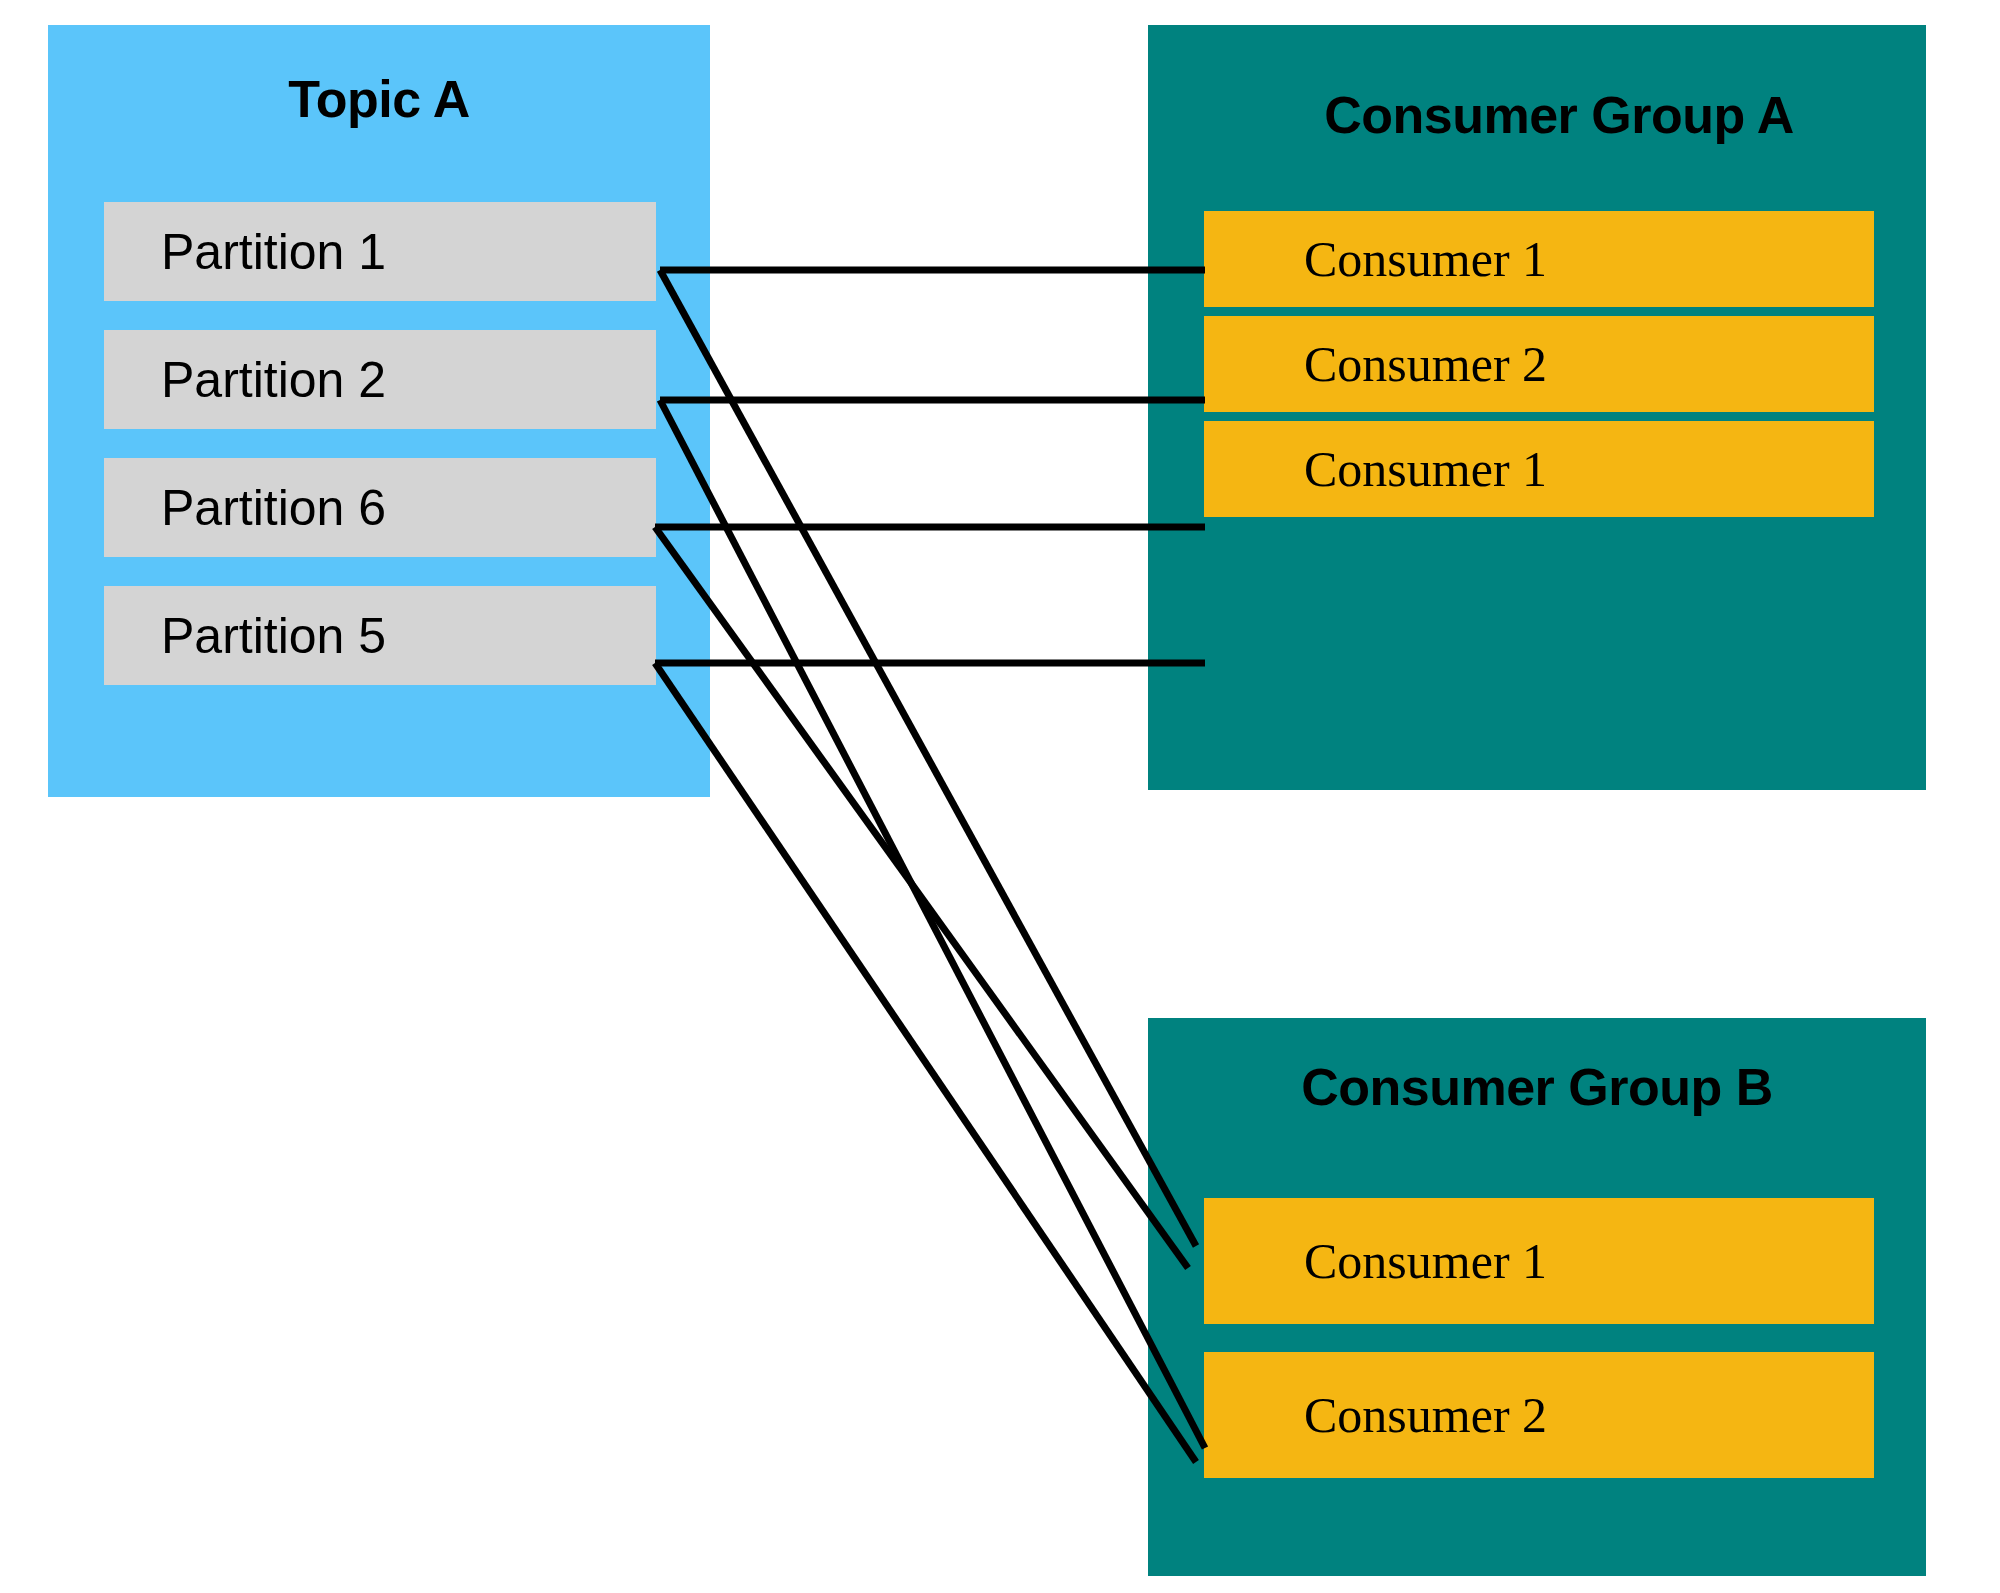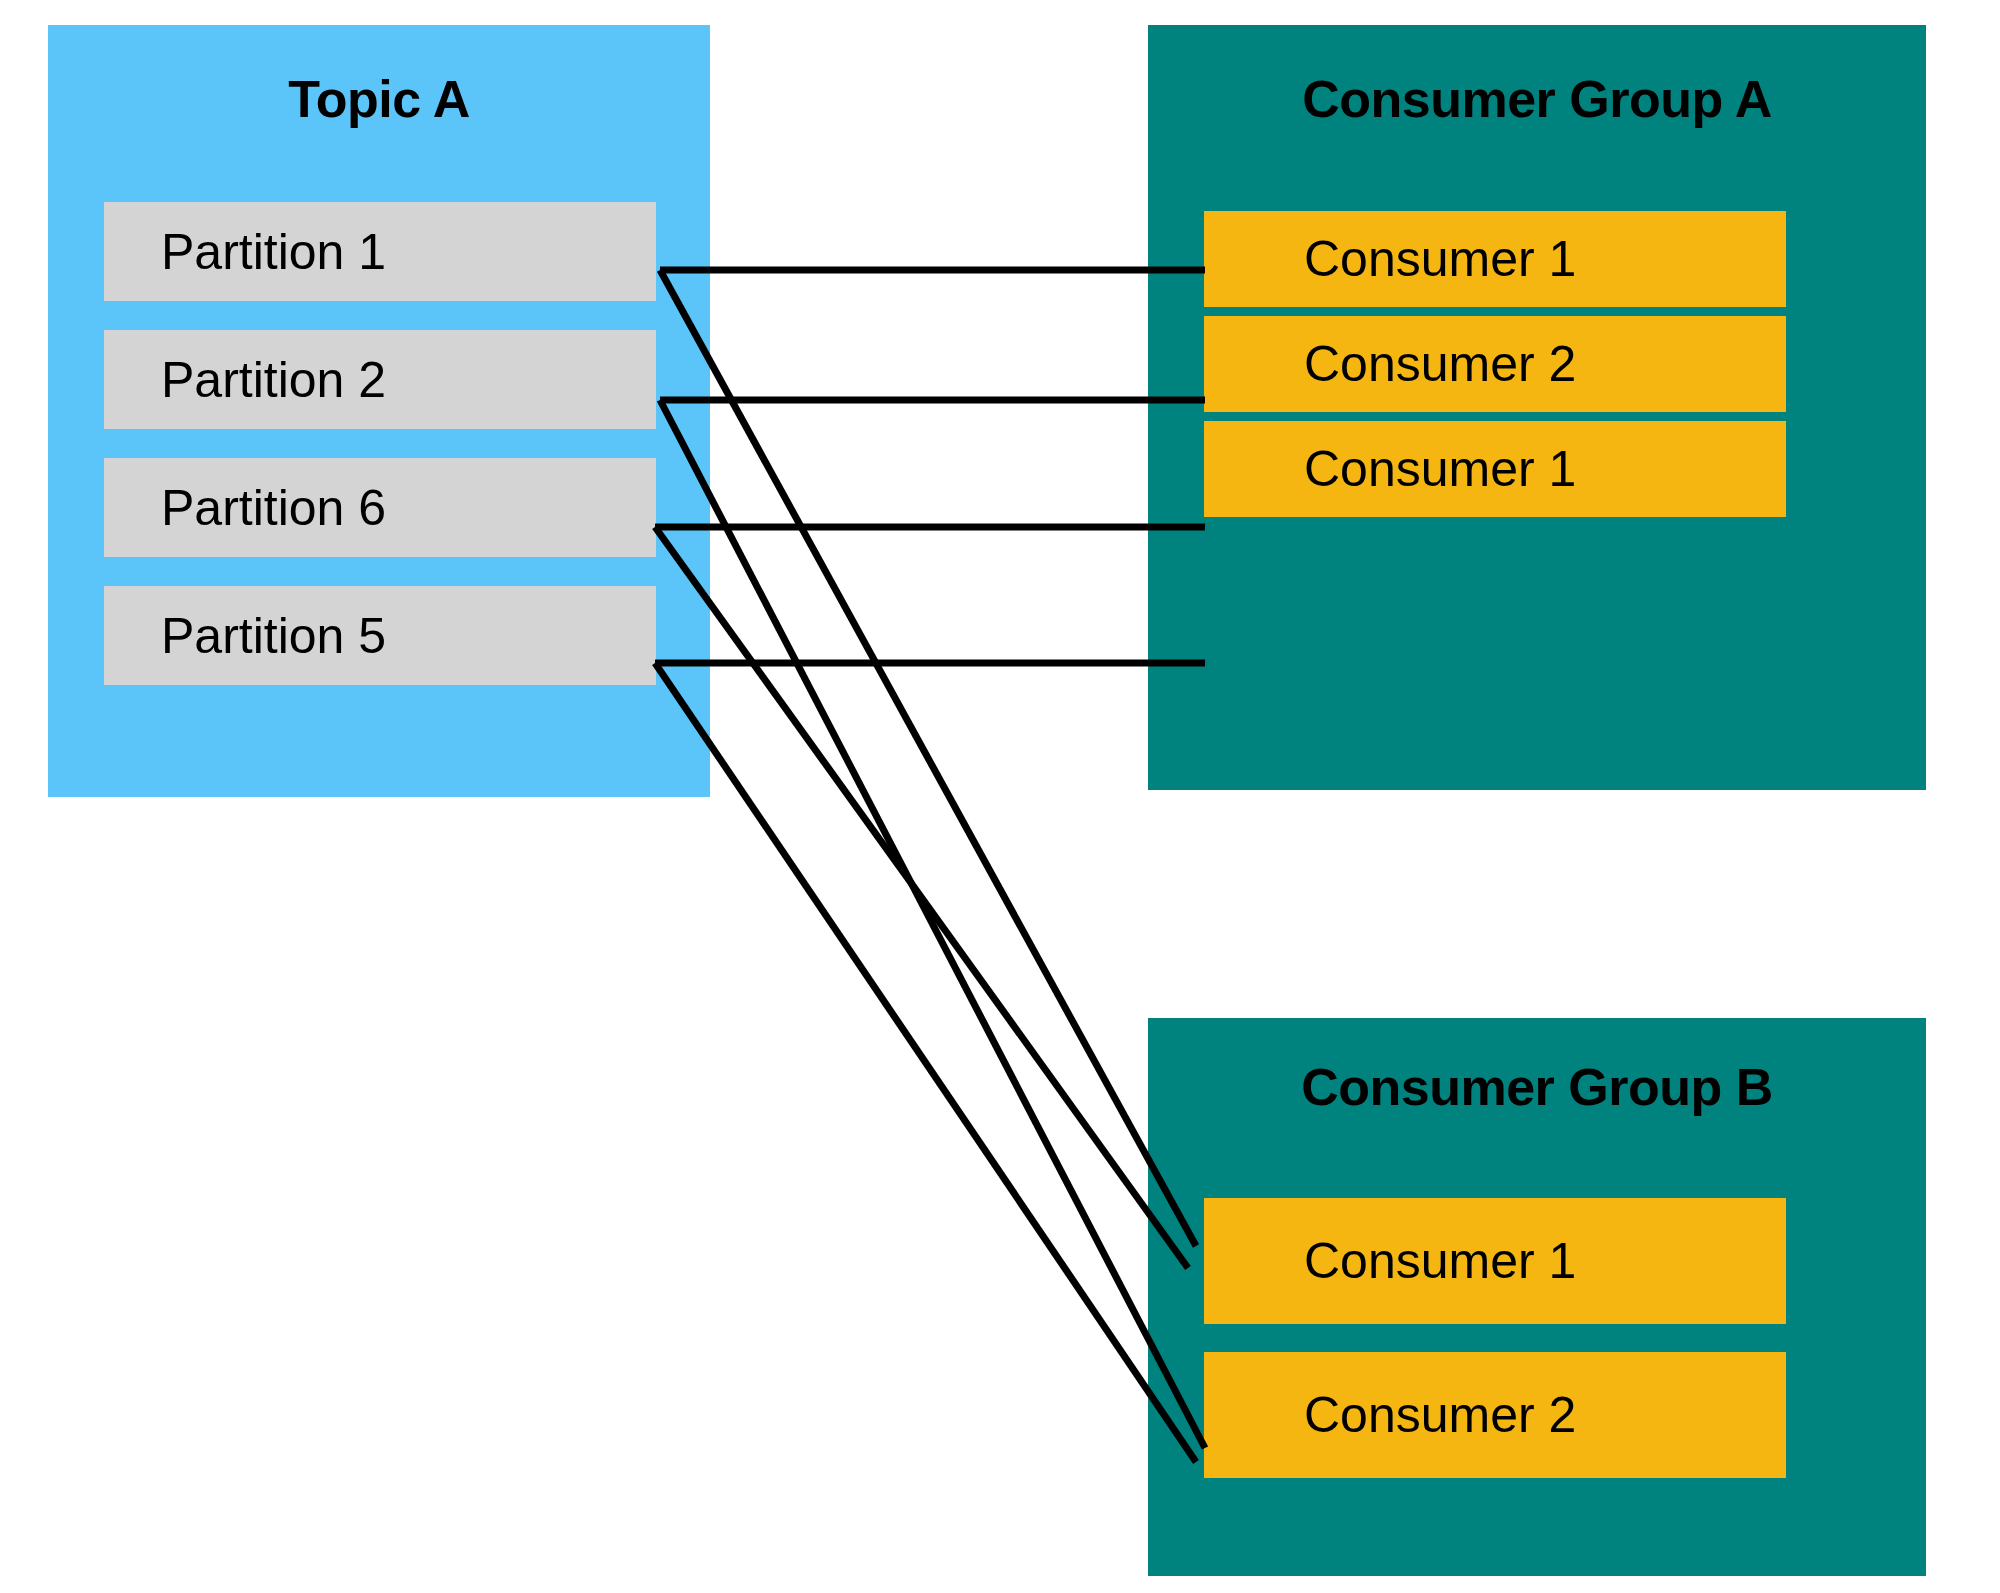--- a/index.html
+++ b/index.html
@@ -85,40 +85,41 @@
     position: absolute;
     left: 0;
     width: 100%;
     text-align: center;
     font-size: 52px;
     font-weight: bold;
     color: #000000;
     letter-spacing: -0.5px;
     line-height: 1;
   }
-  .group-a .group-title { top: 48px; }
+  .group-a .group-title { top: 64px; padding-left: 22px; }
   .group-b .group-title { top: 43px; }
 
   .consumer-list-a {
     position: absolute;
     left: 56px;
     top: 186px;
     width: 670px;
   }
   .consumer-list-b {
     position: absolute;
     left: 56px;
     top: 180px;
     width: 670px;
   }
   .consumer-box {
     position: relative;
-    width: 582px;
+    width: 670px;
     background: #F5B612;
     box-sizing: border-box;
+    font-family: Liberation Serif, serif;
   }
   .consumer-list-a .consumer-box {
     height: 96px;
     margin-bottom: 9px;
   }
   .consumer-list-b .consumer-box {
     height: 126px;
     margin-bottom: 28px;
   }
   .consumer-label {

